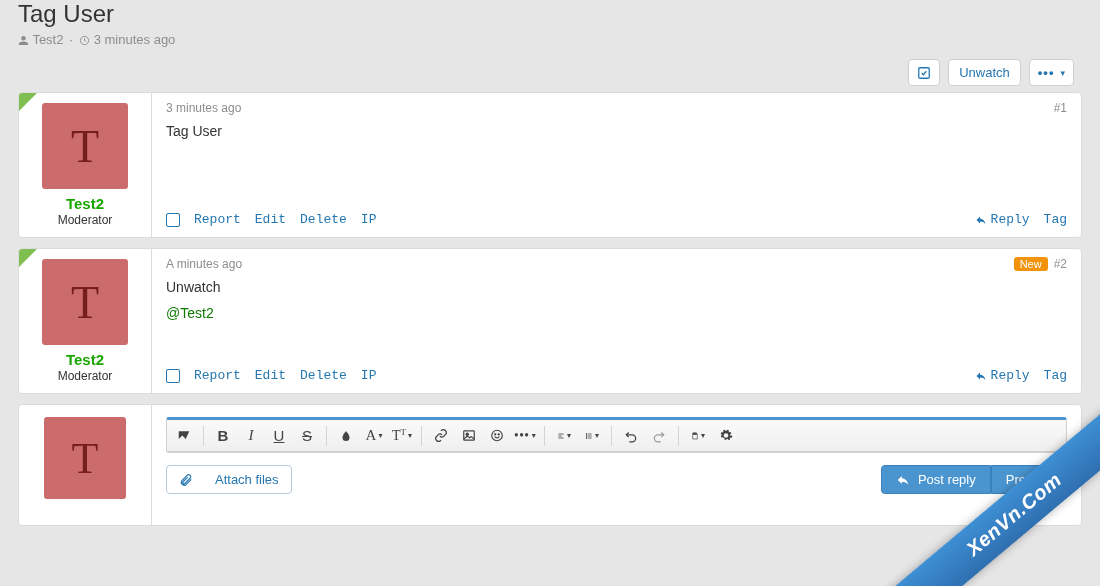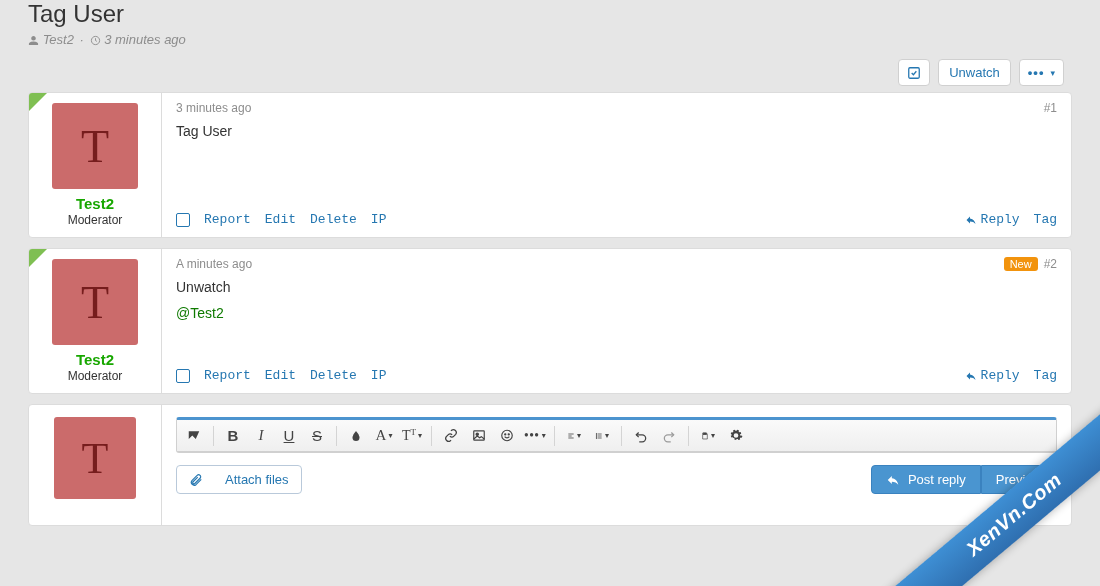--- a/index.html
+++ b/index.html
@@ -27,34 +27,33 @@
     width: 1100px;
     height: 586px;
     background: var(--bg);
     font-family: "Segoe UI", "Helvetica Neue", Arial, sans-serif;
     font-size: 14px;
     color: var(--text);
     position: relative;
     overflow: hidden;
   }
   .page {
-    padding: 0 28px;
+    padding: 0 18px;
   }
   h1.title {
     margin: 0;
     padding-top: 0px;
     font-size: 24px;
     font-weight: 400;
     color: #333;
   }
   .meta {
     color: var(--muted);
     font-size: 13px;
     margin-top: 4px;
-    font-style: italic;
   }
   .meta .sep { margin: 0 2px; }
   .meta svg { vertical-align: -2px; }
 
   .actionbar {
     display: flex;
     justify-content: flex-end;
     gap: 8px;
     margin: 12px 8px 6px;
   }

